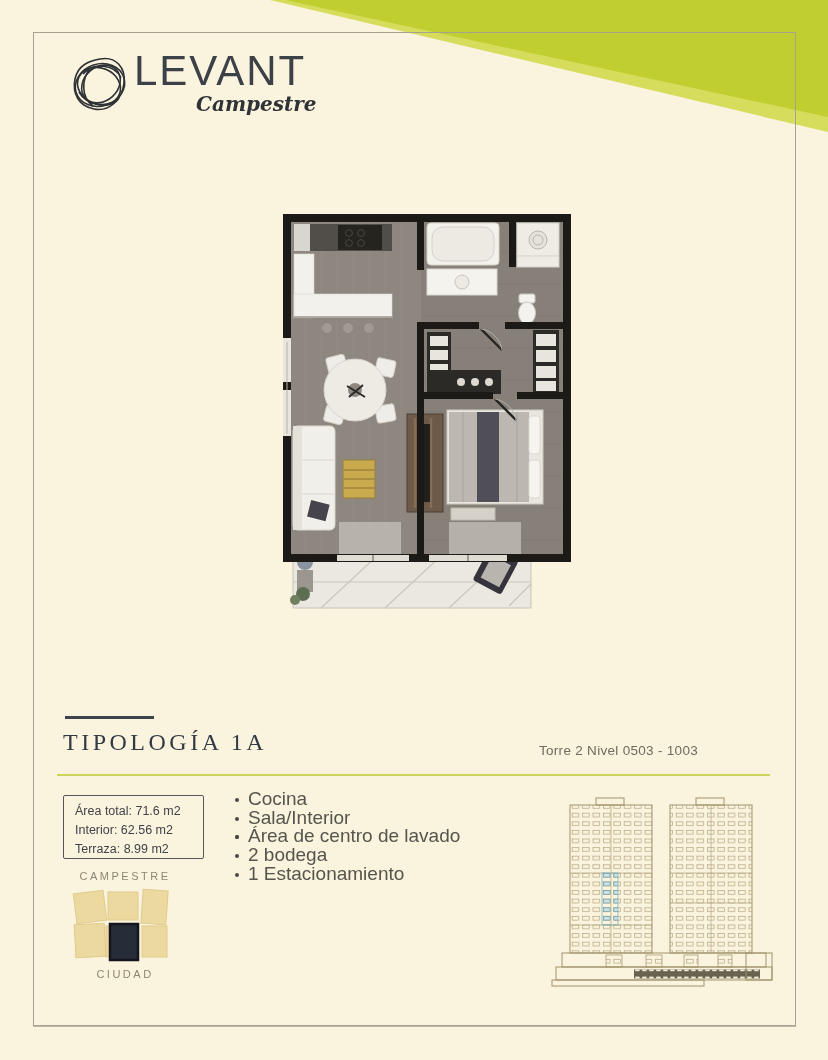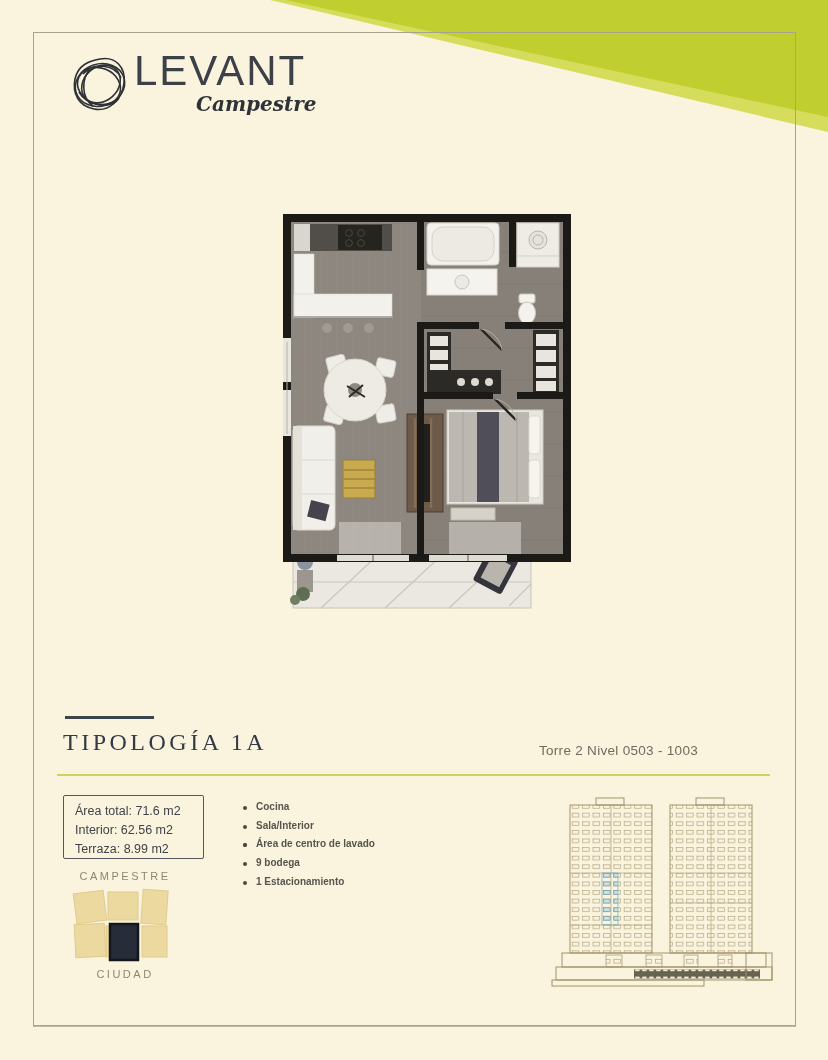--- a/index.html
+++ b/index.html
@@ -46,22 +46,22 @@
   
   .area-box{
     left:63px;top:795px;width:112px;height:50px;
     border:1.5px solid #55565c;border-radius:2px;
     padding:6px 16px 6px 11px;
     font-size:12.5px;line-height:1.5;color:#41434a;
   }
   
   .features{
     left:230px;top:786px;width:262px;
-    list-style:none;margin:12px;padding:0;
-    font-size:10px;line-height:18.7px;color:#56554d;font-weight:bold;
+    list-style:none;margin:4px;padding:0;
+    font-size:19px;line-height:18.7px;color:#56554d;
   }
   .features li{position:relative;padding-left:14px;}
   .features li .dot{
     position:absolute;left:1px;top:8px;width:4px;height:4px;border-radius:50%;
     background:#4a4a44;
   }
   
   .loc{left:58px;top:870px;width:134px;text-align:center;}
   .loc-label{
     font-size:11px;letter-spacing:2.5px;color:#8d8672;
@@ -241,21 +241,21 @@
   <div>Área total: 71.6 m2</div>
   <div>Interior: 62.56 m2</div>
   <div>Terraza: 8.99 m2</div>
 </div>
 
 <ul class="abs features">
   <li><span class="dot"></span><span>Cocina</span></li>
   <li><span class="dot"></span><span>Sala/Interior</span></li>
   <li><span class="dot"></span></li>
   <li><span class="dot"></span><span>Área de centro de lavado</span></li>
-  <li><span class="dot"></span><span>9 bodega</span></li>
+  <li><span class="dot"></span><span>2 bodega</span></li>
   <li><span class="dot"></span><span>1 Estacionamiento</span></li>
 </ul>
 
 <div class="abs loc">
   <div class="loc-label">CAMPESTRE</div>
   <svg class="loc-blocks" viewBox="0 0 134 76">
     <g fill="#ecd9a0" stroke="#e0cb8c" stroke-width="1">
       <rect x="17" y="6" width="30" height="30" transform="rotate(-7 32 21)"></rect>
       <rect x="50" y="6" width="30" height="28"></rect>
       <rect x="84" y="4" width="25" height="34" transform="rotate(4 96 21)"></rect>

